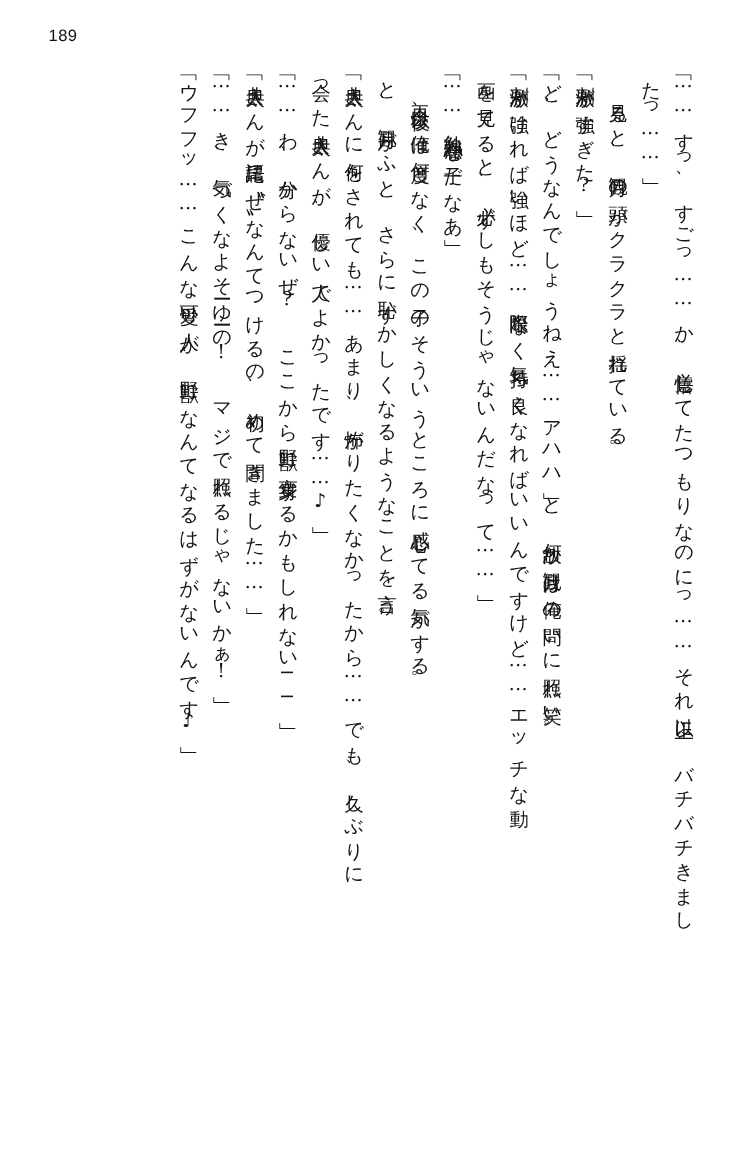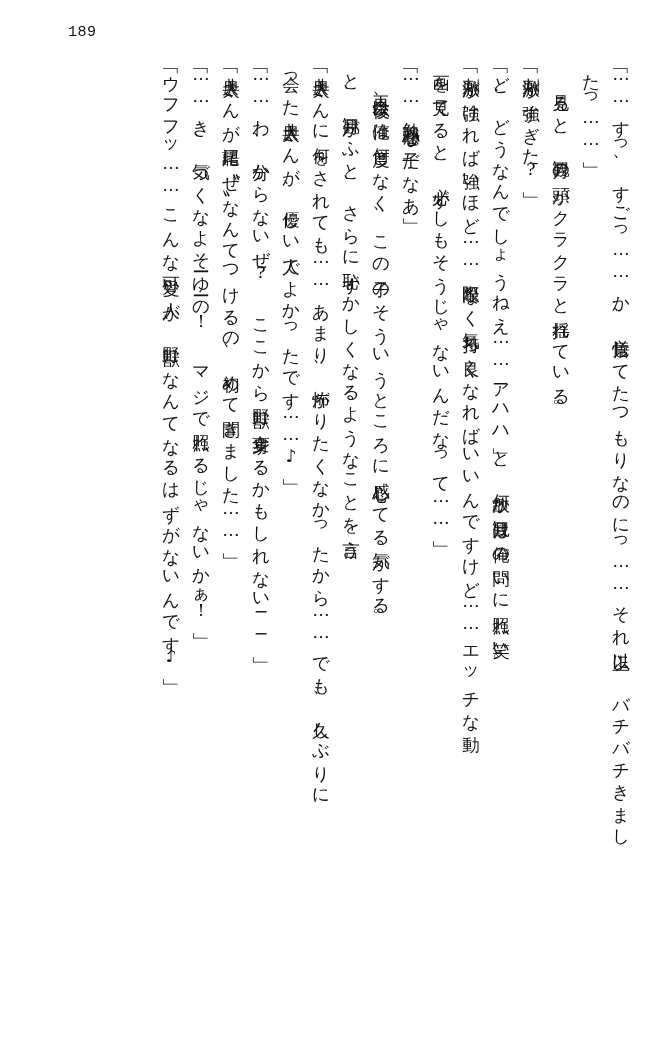--- a/index.html
+++ b/index.html
@@ -21,22 +21,21 @@
     background: #ffffff;
     box-sizing: border-box;
   }
   #page-number {
     position: absolute;
     top: 24px;
     left: 44px;
     font-size: 15px;
     letter-spacing: 0.5px;
     color: #111;
-    font-family: Liberation Mono, monospace;
-    margin-left: 24px;
+    font-family: Liberation Sans, sans-serif;
   }
   #text-block {
     position: absolute;
     top: 62px;
     right: 40px;
     bottom: 40px;
     left: 44px;
     display: flex;
     flex-direction: row-reverse;
     justify-content: flex-start;

